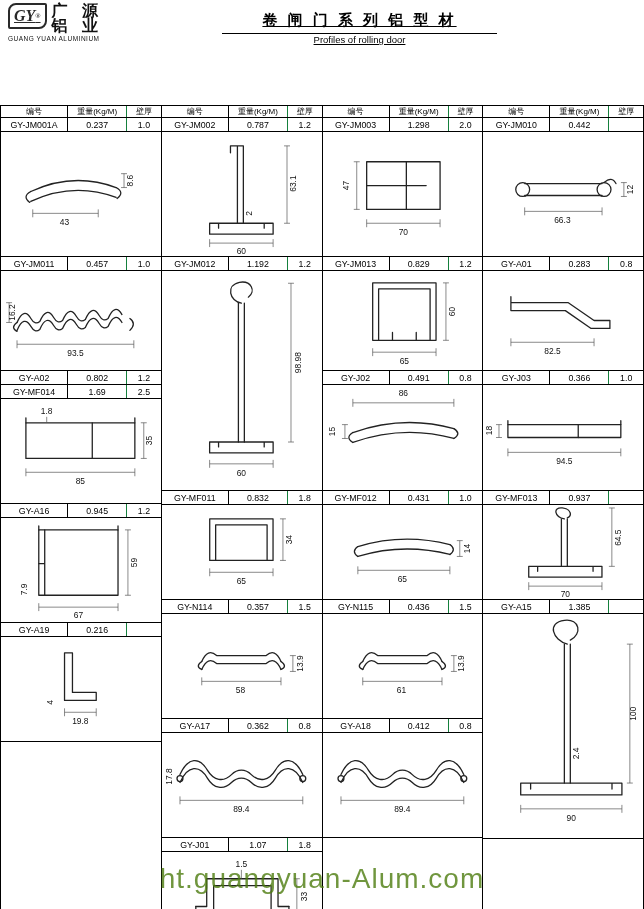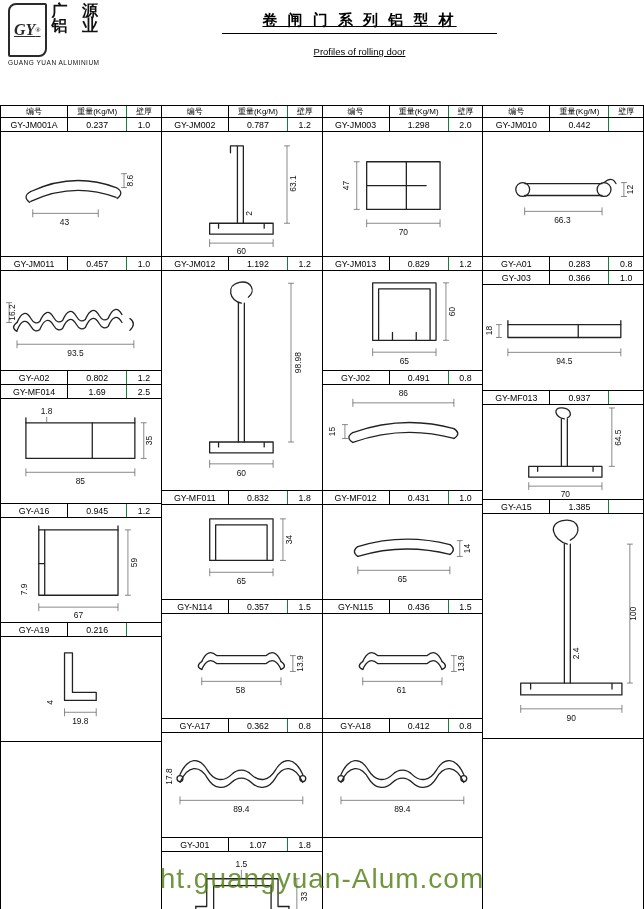--- a/index.html
+++ b/index.html
@@ -3,27 +3,27 @@
 <meta charset="utf-8">
 <style>
   * { box-sizing: border-box; margin: 0; padding: 0; }
   body { width: 644px; height: 909px; margin: 0; background: #fff; font-family: "Liberation Sans", sans-serif; color: #000; }
   .page { position: relative; width: 644px; height: 909px; background: #fff; overflow: hidden; }
 
   
   .top { position: relative; height: 57px; }
   .logo { position: absolute; left: 8px; top: 3px; width: 130px; }
   .logo-row { display: flex; align-items: flex-start; gap: 5px; }
-  .logo-mark { font-family: "Liberation Serif", serif; font-style: italic; font-weight: bold; font-size: 16px; line-height: 18px; border: 2px solid #2a2a2a; border-radius: 8px 2px 8px 2px; padding: 16px 4px; color: #2a2a2a; position: relative; text-decoration: underline; }
+  .logo-mark { font-family: "Liberation Serif", serif; font-style: italic; font-weight: bold; font-size: 16px; line-height: 18px; border: 2px solid #2a2a2a; border-radius: 8px 2px 8px 2px; padding: 2px 4px; color: #2a2a2a; position: relative; text-decoration: underline; }
   .logo-reg { font-size: 7px; vertical-align: top; font-style: normal; }
   .logo-cn { font-weight: bold; font-size: 16px; line-height: 15px; letter-spacing: 5px; color: #111; white-space: nowrap; }
   .logo-en { font-size: 6.5px; letter-spacing: 0.5px; margin-top: 2px; color: #111; white-space: nowrap; }
   .titleblk { position: absolute; left: 222px; top: 11px; width: 275px; text-align: center; text-decoration: underline; }
   .title-cn { font-size: 15px; font-weight: bold; letter-spacing: 3px; padding-bottom: 3px; border-bottom: 1.5px solid #000; white-space: nowrap; }
-  .title-en { font-size: 9.5px; margin-top: 12px; }
+  .title-en { font-size: 9.5px; margin-top: 0; }
 
   
   .catalog { position: absolute; top: 57px; left: 0; width: 644px; height: 852px; display: flex; border-top: 1.2px solid #000; border-left: 1.2px solid #000; background: #fff; margin-top: 48px; }
   .col { width: 161px; border-right: 1.2px solid #000; display: flex; flex-direction: column; }
   .hrow, .drow { display: flex; border-bottom: 1px solid #000; flex: none; }
   .hrow { height: 12px; }
   .drow { height: 14px; }
   .hc, .dc { display: flex; align-items: center; justify-content: center; overflow: hidden; white-space: nowrap; }
   .hc { font-size: 8px; }
   .dc { font-size: 8.8px; }
@@ -479,20 +479,31 @@
           <text class="t" x="80" y="92">66.3</text>
           <text class="t" transform="rotate(-90 151 58)" x="151" y="58">12</text>
         </svg>
       </div>
 
       <div class="drow">
         <span class="dc c1">GY-A01</span>
         <span class="dc c2">0.283</span>
         <span class="dc c3">0.8</span>
       </div>
+      <div class="draw" style="height:100px">
+        <svg viewBox="0 0 161 100">
+          <g>
+            <path class="p" d="M28,32 v-6 M28,32 H86 L112,50 H128 M28,40 H83 L109,58 H128 M28,32 V40 M128,50 V58"></path>
+          </g>
+          <g>
+            <path class="d" d="M28,72 H112 M28,68 v8 M112,68 v8"></path>
+          </g>
+          <text class="t" x="70" y="84">82.5</text>
+        </svg>
+      </div>
 
       <div class="drow">
         <span class="dc c1">GY-J03</span>
         <span class="dc c2">0.366</span>
         <span class="dc c3">1.0</span>
       </div>
       <div class="draw" style="height:106px">
         <svg viewBox="0 0 161 106">
           <g>
             <rect class="p" x="25" y="40" width="114" height="13"></rect>

